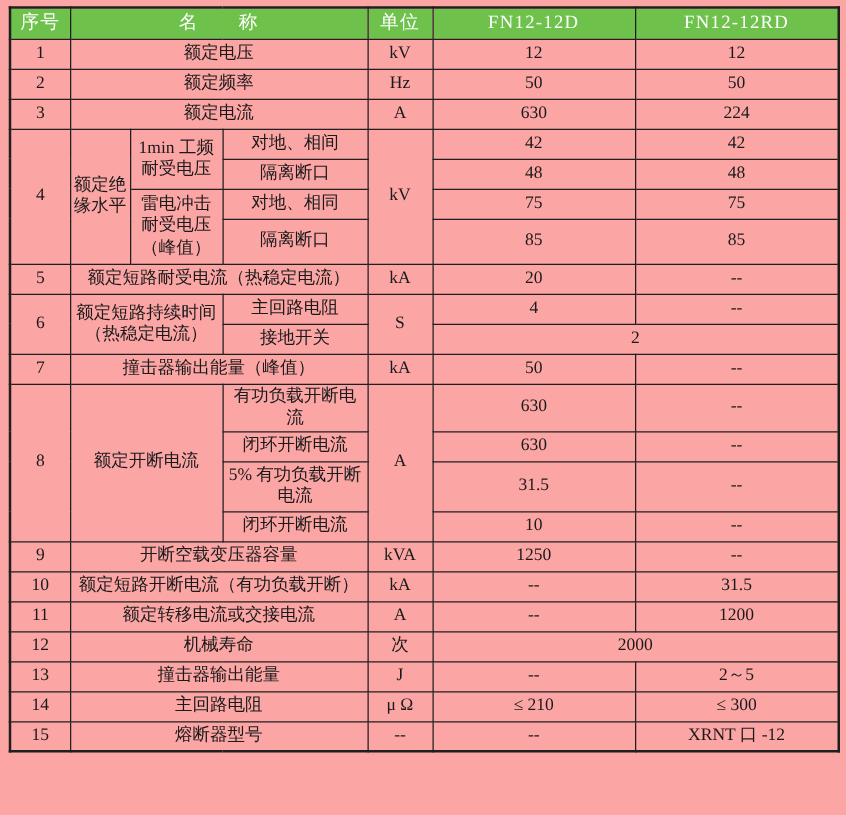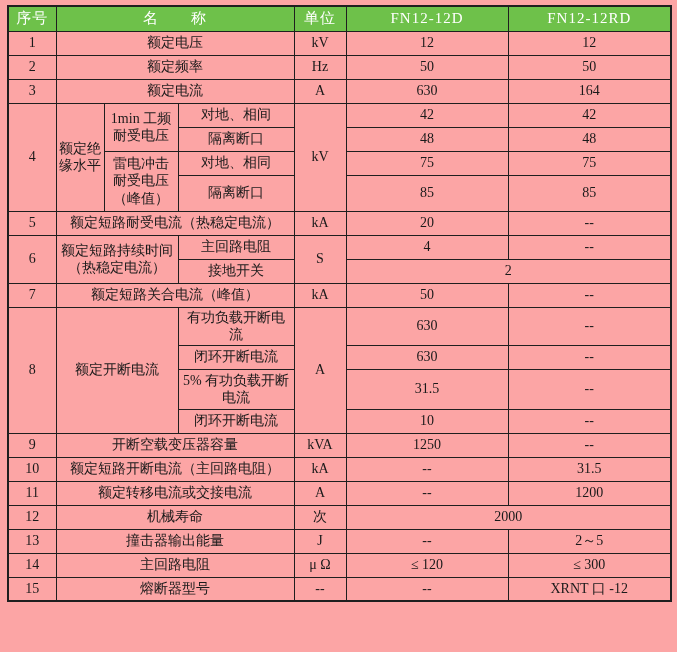--- a/index.html
+++ b/index.html
@@ -84,21 +84,21 @@
       <td>Hz</td>
       <td>50</td>
       <td>50</td>
     </tr>
 
     <tr>
       <td>3</td>
       <td colspan="3">额定电流</td>
       <td>A</td>
       <td>630</td>
-      <td>164</td>
+      <td>224</td>
     </tr>
 
     <tr>
       <td rowspan="4">4</td>
       <td rowspan="4" class="ml">额定绝
 缘水平</td>
       <td rowspan="2" class="ml">1min 工频
 耐受电压</td>
       <td>对地、相间</td>
       <td rowspan="4">kV</td>
@@ -141,21 +141,21 @@
       <td>4</td>
       <td>--</td>
     </tr>
     <tr>
       <td>接地开关</td>
       <td colspan="2">2</td>
     </tr>
 
     <tr>
       <td>7</td>
-      <td colspan="3">额定短路关合电流（峰值）</td>
+      <td colspan="3">撞击器输出能量（峰值）</td>
       <td>kA</td>
       <td>50</td>
       <td>--</td>
     </tr>
 
     <tr>
       <td rowspan="4">8</td>
       <td rowspan="4" colspan="2">额定开断电流</td>
       <td>有功负载开断电流</td>
       <td rowspan="4">A</td>
@@ -182,21 +182,21 @@
     <tr>
       <td>9</td>
       <td colspan="3">开断空载变压器容量</td>
       <td>kVA</td>
       <td>1250</td>
       <td>--</td>
     </tr>
 
     <tr>
       <td>10</td>
-      <td colspan="3">额定短路开断电流（主回路电阻）</td>
+      <td colspan="3">额定短路开断电流（有功负载开断）</td>
       <td>kA</td>
       <td>--</td>
       <td>31.5</td>
     </tr>
 
     <tr>
       <td>11</td>
       <td colspan="3">额定转移电流或交接电流</td>
       <td>A</td>
       <td>--</td>
@@ -215,21 +215,21 @@
       <td colspan="3">撞击器输出能量</td>
       <td>J</td>
       <td>--</td>
       <td>2～5</td>
     </tr>
 
     <tr>
       <td>14</td>
       <td colspan="3">主回路电阻</td>
       <td>μ Ω</td>
-      <td>≤ 120</td>
+      <td>≤ 210</td>
       <td>≤ 300</td>
     </tr>
 
     <tr>
       <td>15</td>
       <td colspan="3">熔断器型号</td>
       <td>--</td>
       <td>--</td>
       <td>XRNT 口 -12</td>
     </tr>

